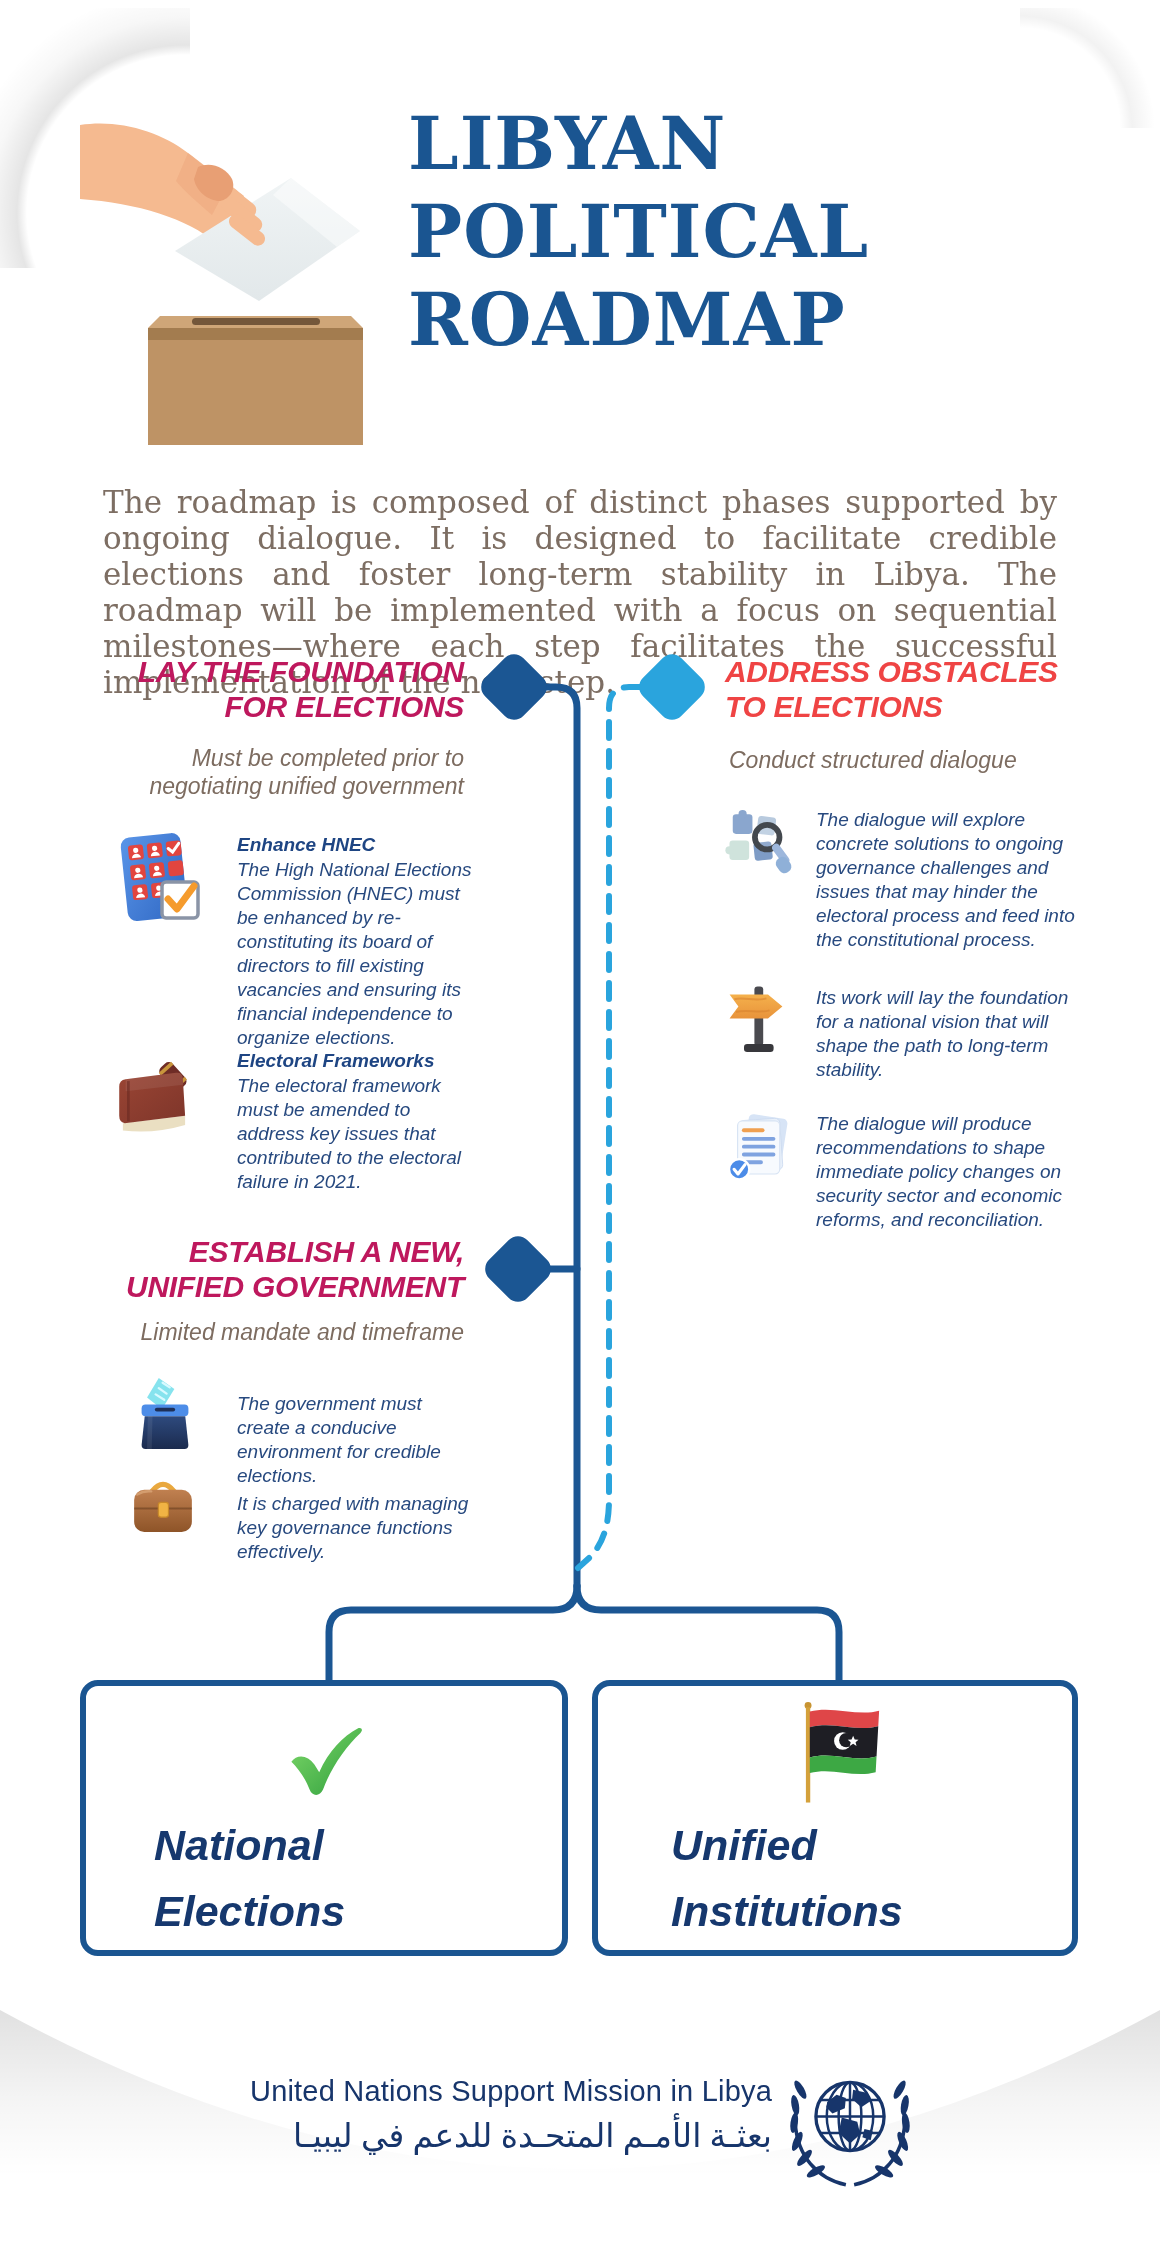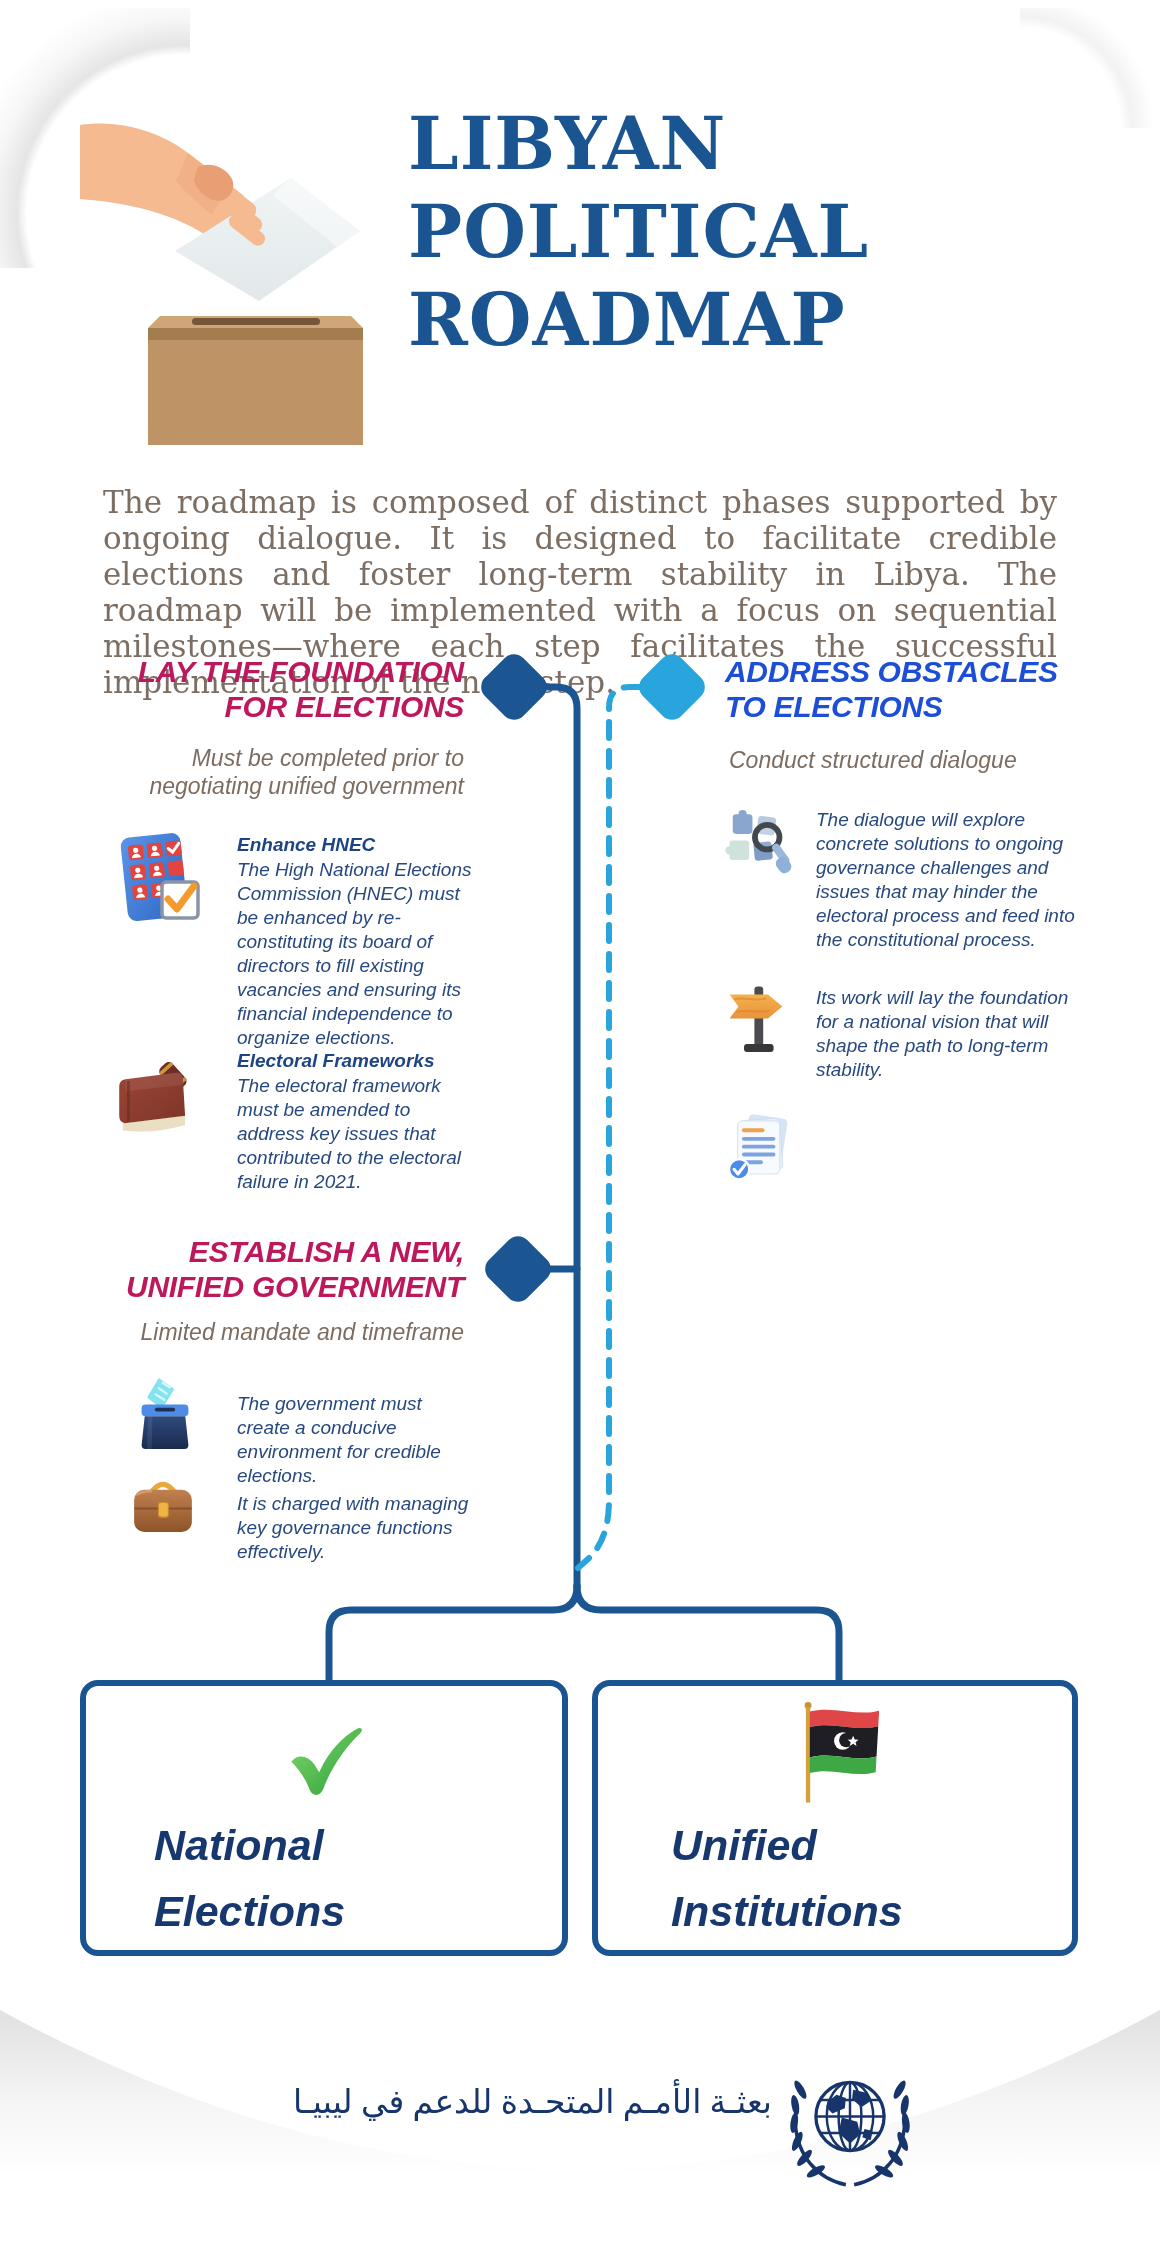--- a/index.html
+++ b/index.html
@@ -19,21 +19,21 @@
   .illu{position:absolute;left:80px;top:95px;}
 
   
   .intro{position:absolute;left:103px;top:476px;width:954px;
     font-family:"DejaVu Serif",serif;font-size:31px;line-height:36px;color:#7D6E63;
     text-align:justify;}
 
   
   .sec-title{position:absolute;font-weight:700;font-style:italic;font-size:30px;line-height:35px;letter-spacing:-0.3px;}
   .sec-title.navy{color:#be185d;}
-  .sec-title.blue{color:#1d4ed8;}
+  .sec-title.blue{color:#ef4444;}
   .sec-sub{position:absolute;font-weight:400;font-style:italic;font-size:23px;line-height:28px;color:#7D6C60;}
   .right{text-align:right;}
 
   .diamond{position:absolute;width:54px;height:54px;border-radius:13px;transform:rotate(45deg);}
   .diamond.dark{background:#1B5693;}
   .diamond.light{background:#2AA4DD;}
 
   
   .item-icon{position:absolute;}
   .item-text{position:absolute;font-style:italic;font-size:19px;line-height:24px;color:#27497F;}
@@ -247,20 +247,21 @@
 
   <svg class="item-icon" style="left:722px;top:1100px;" width="78" height="82" viewBox="0 0 100 100">
     <rect x="30" y="8" width="50" height="64" rx="6" fill="#D7E4F6" transform="rotate(9 55 40)"></rect>
     <rect x="24" y="12" width="52" height="66" rx="6" fill="#E8F0FA" stroke="#C9D9EF" transform="rotate(-4 50 45)"></rect>
     <rect x="20" y="14" width="54" height="68" rx="6" fill="#F7FAFE" stroke="#D8E4F4" stroke-width="1.5"></rect>
     <path d="M28,26 L52,26" stroke="#F0A050" stroke-width="5" stroke-linecap="round"></path>
     <path d="M28,37 L66,37 M28,47 L66,47 M28,57 L66,57 M28,67 L50,67" stroke="#7FA3E0" stroke-width="5" stroke-linecap="round"></path>
     <circle cx="22" cy="76" r="13" fill="#4C8CE8" stroke="#ffffff" stroke-width="3"></circle>
     <path d="M15.5,76 L20.5,82 L29.5,70" fill="none" stroke="#ffffff" stroke-width="4" stroke-linecap="round" stroke-linejoin="round"></path>
   </svg>
+  <div class="item-text" style="left:816px;top:1104px;width:278px;">The dialogue will produce recommendations to shape immediate policy changes on security sector and economic reforms, and reconciliation.</div>
 
   <div class="obox" style="left:80px;width:488px;">
     <div class="oicon">
       <svg width="96" height="96" viewBox="0 0 100 100">
         <defs>
             <linearGradient id="gck" x1="0" y1="0" x2="1" y2="1">
           <stop offset="0" stop-color="#7FD96A"></stop>
               <stop offset="1" stop-color="#2E9E3C"></stop>
             </linearGradient>
           </defs>
@@ -291,20 +292,21 @@
       <linearGradient id="fgrad" x1="0" y1="0" x2="0" y2="210" gradientUnits="userSpaceOnUse">
         <stop offset="0" stop-color="rgba(0,0,0,0.13)"></stop>
         <stop offset="0.5" stop-color="rgba(0,0,0,0.04)"></stop>
         <stop offset="0.85" stop-color="rgba(0,0,0,0)"></stop>
       </linearGradient>
     </defs>
     <path d="M0,12 Q580,330 1160,12 L1160,258 L0,258 Z" fill="url(#fgrad)"></path>
   </svg>
 
   <div class="footer-text">
+    <div class="footer-en">United Nations Support Mission in Libya</div>
     <div class="footer-ar" dir="rtl">بعثـة الأمـم المتحـدة للدعم في ليبيـا</div>
   </div>
 
   <svg class="un-emblem" width="124" height="136" viewBox="0 0 120 130">
     <g fill="none" stroke="#17356B">
       <g transform="translate(60,52)">
         <defs>
             <clipPath id="gclip">
               <circle r="33"></circle>
             </clipPath>

